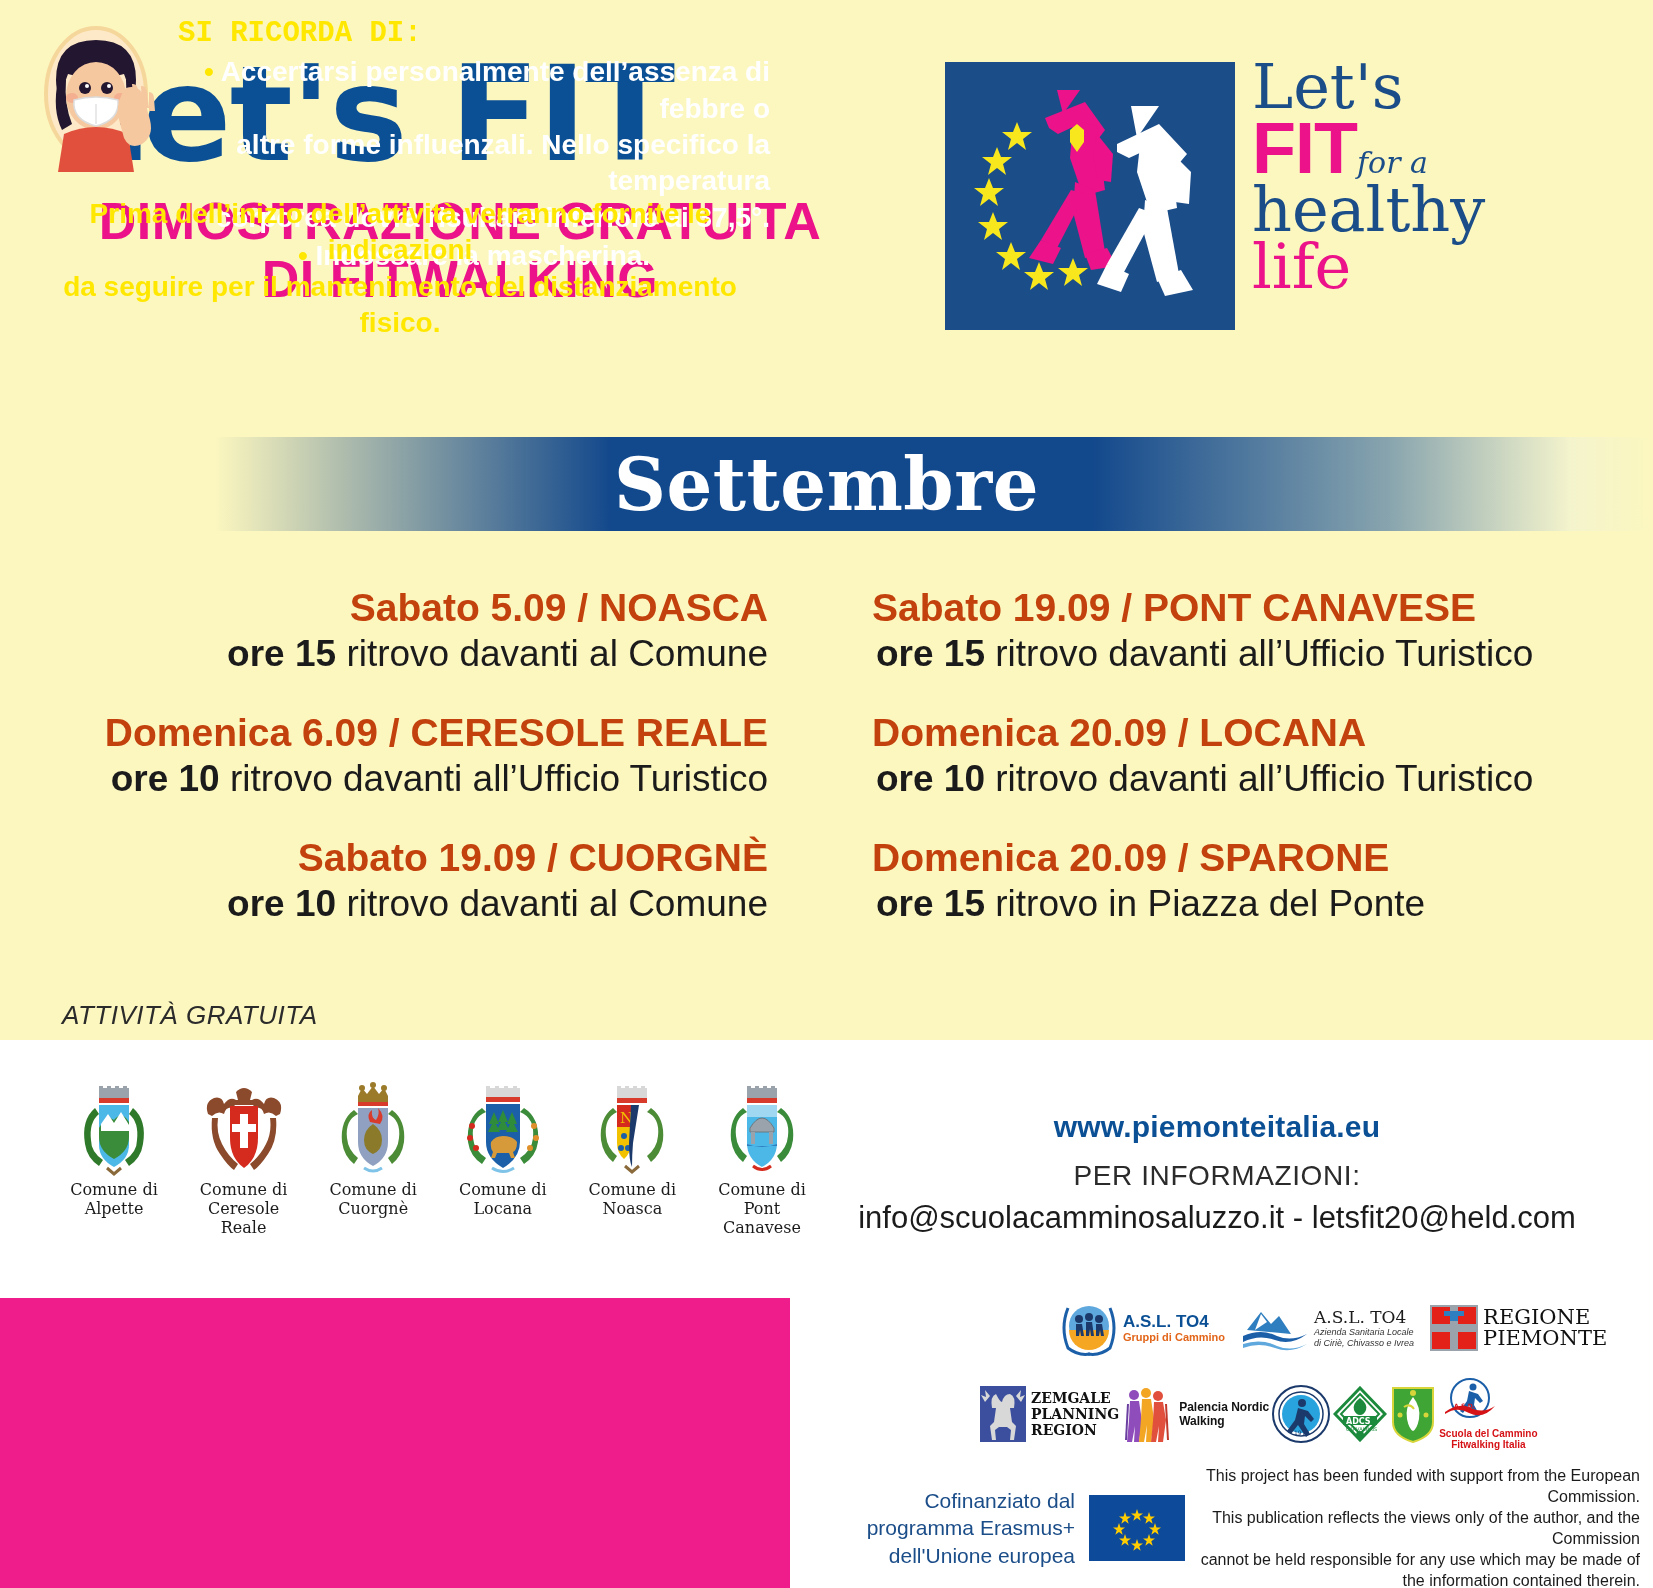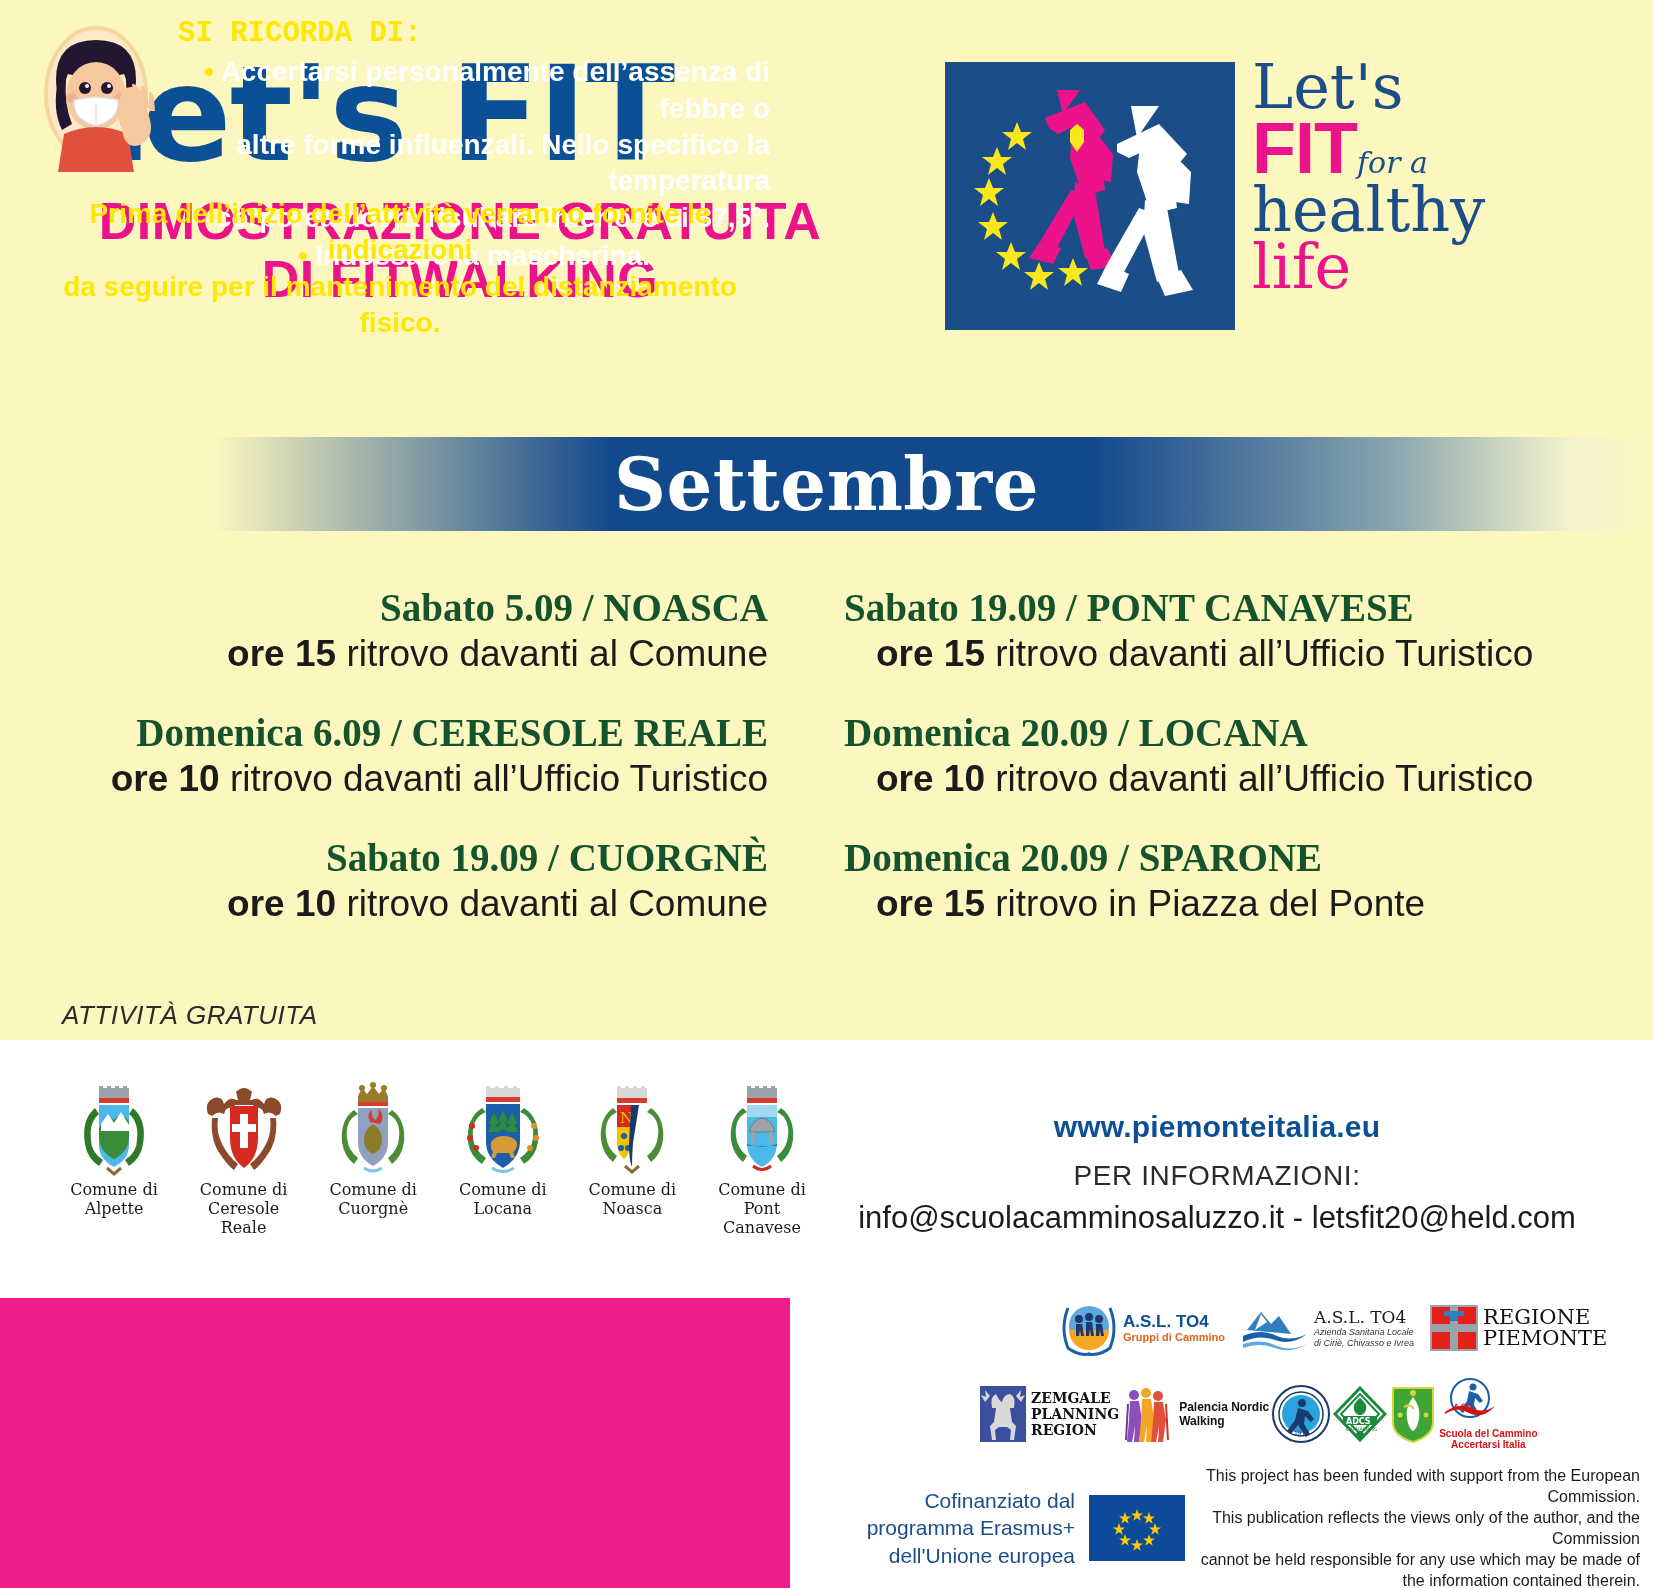--- a/index.html
+++ b/index.html
@@ -143,26 +143,27 @@
     display: flex;
   }
   .col {
     width: 826px;
     box-sizing: border-box;
   }
   .col-left  { text-align: right; padding-right: 58px; }
   .col-right { text-align: left;  padding-left: 18px; }
   .event { margin-bottom: 34px; }
   .ev-title {
-    font-family: Liberation Serif, serif;
+    font-family: Liberation Sans, sans-serif;
     font-weight: bold;
     font-size: 39px;
-    color: #14532d;
+    color: #c2410c;
     line-height: 1.18;
     white-space: nowrap;
+    margin-left: 28px;
   }
   .ev-detail {
     font-family: "Liberation Sans", sans-serif;
     font-size: 37px;
     color: #1b1b1b;
     line-height: 1.22;
     white-space: nowrap;
     padding-left: 32px;
   }
   .ev-detail b { font-weight: bold; }
@@ -831,21 +832,21 @@
         <svg width="62" height="46" viewBox="0 0 62 46">
           <circle cx="31" cy="20" r="19" fill="#ffffff" stroke="#1b5fa8" stroke-width="2"></circle>
           <g fill="#1b5fa8">
             <circle cx="34" cy="9" r="3.5"></circle>
             <path d="M30 13 l9 3 l5 7 l-3 2 l-5 -5 l-1 7 l5 9 l-3 2 l-7 -11 l-6 8 l-3 -2 l7 -10z"></path>
           </g>
           <path d="M6 34 q14 -10 26 -4 q12 6 24 -2 q-12 14 -26 7 q-12 -7 -24 1z" fill="#d51317"></path>
           <text x="15" y="30" font-family="DejaVu Sans, sans-serif" font-size="6" font-weight="bold" fill="#d51317">A.S.D.</text>
         </svg>
         <div class="scuola-txt">Scuola del Cammino
-Accertarsi Italia</div>
+Fitwalking Italia</div>
       </div>
     </div>
 
   </div>
 
   <div class="erasmus">
     <div class="eras-left">Cofinanziato dal
 programma Erasmus+
 dell'Unione europea</div>
     <div class="eu-flag">

